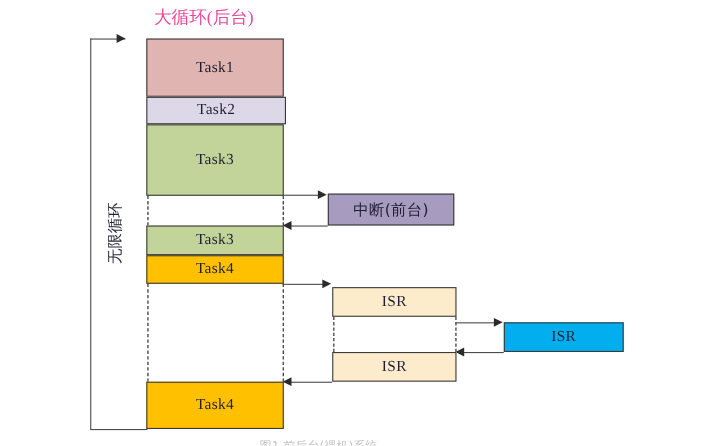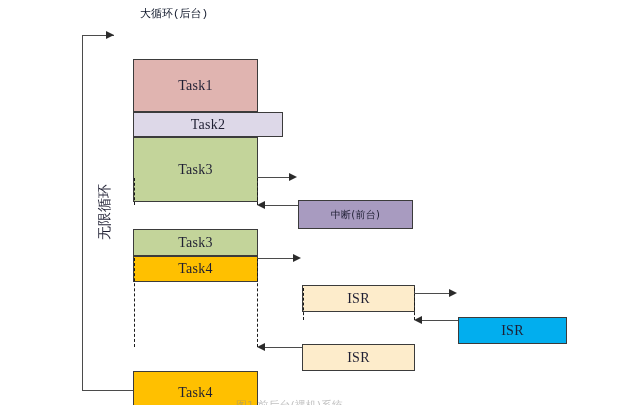--- a/index.html
+++ b/index.html
@@ -13,29 +13,28 @@
 
   .box{
     position:absolute;
     box-sizing:border-box;
     border:1px solid #3b3b3b;
     display:flex;align-items:center;justify-content:center;
     color:#1f1f33;
     font-size:14px;
     letter-spacing:.3px;
     white-space:nowrap;
-    margin-top:24px;
   }
-  .cn{font-family:"DejaVu Sans","Liberation Sans",sans-serif;font-size:10px;}
+  .cn{font-family:"DejaVu Sans","Liberation Sans",sans-serif;font-size:14px;}
 
   .label{
     position:absolute;
-    color:#0f172a;
-    font-family:Liberation Mono, monospace;
-    font-size:11px;
+    color:#ec4899;
+    font-family:Liberation Serif, serif;
+    font-size:16px;
     white-space:nowrap;
   }
 
   
   .hline{position:absolute;height:0;border-top:1.4px solid #4b4b4b;}
   .vline{position:absolute;width:0;border-left:1.4px solid #4b4b4b;}
   .dash{position:absolute;width:0;border-left:1.6px dashed #1a1a1a;}
 
   
   .ah{position:absolute;width:0;height:0;}
@@ -69,21 +68,21 @@
 
   <div class="vline" style="left:82px;top:35px;height:355px;"></div>
   <div class="hline" style="left:82px;top:35px;width:32px;"></div>
   <div class="ah ah-r" style="left:106px;top:30.5px;"></div>
   <div class="hline" style="left:82px;top:390px;width:52px;"></div>
 
   <div class="vtext" style="left:96px;top:240px;">无限循环</div>
 
   <div class="box" style="left:133px;top:35px;width:125px;height:53px;background:#e0b4b0;">Task1</div>
 
-  <div class="box" style="left:133px;top:88px;width:150px;height:25px;background:#ddd8e8;">Task2</div>
+  <div class="box" style="left:133px;top:88px;width:127px;height:25px;background:#ddd8e8;">Task2</div>
 
   <div class="box" style="left:133px;top:113px;width:125px;height:65px;background:#c3d49a;">Task3</div>
 
   <div class="dash" style="left:134px;top:178px;height:27px;"></div>
   <div class="dash" style="left:257px;top:178px;height:27px;"></div>
 
   <div class="box" style="left:133px;top:205px;width:125px;height:27px;background:#c3d49a;">Task3</div>
 
   <div class="box" style="left:133px;top:232px;width:125px;height:26px;background:#ffc000;">Task4</div>
 

